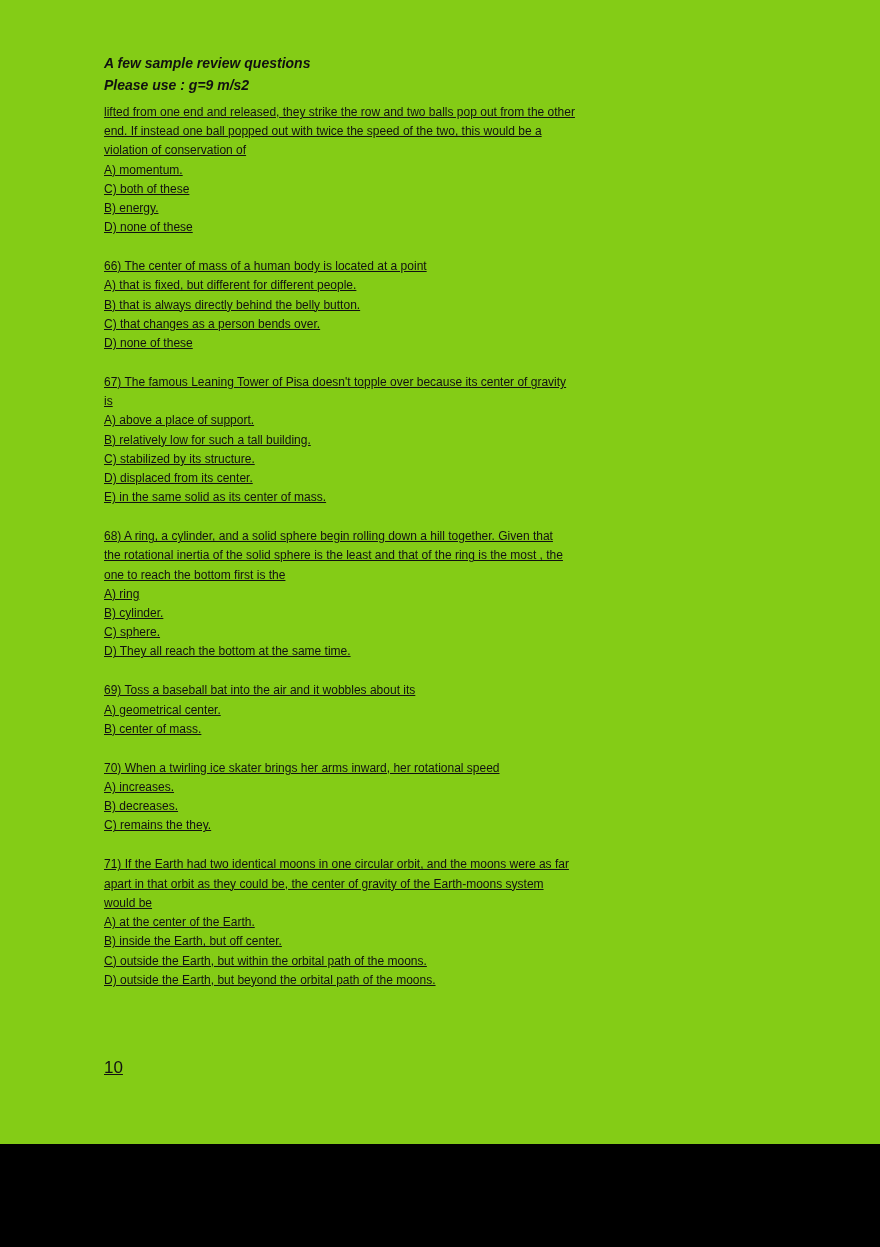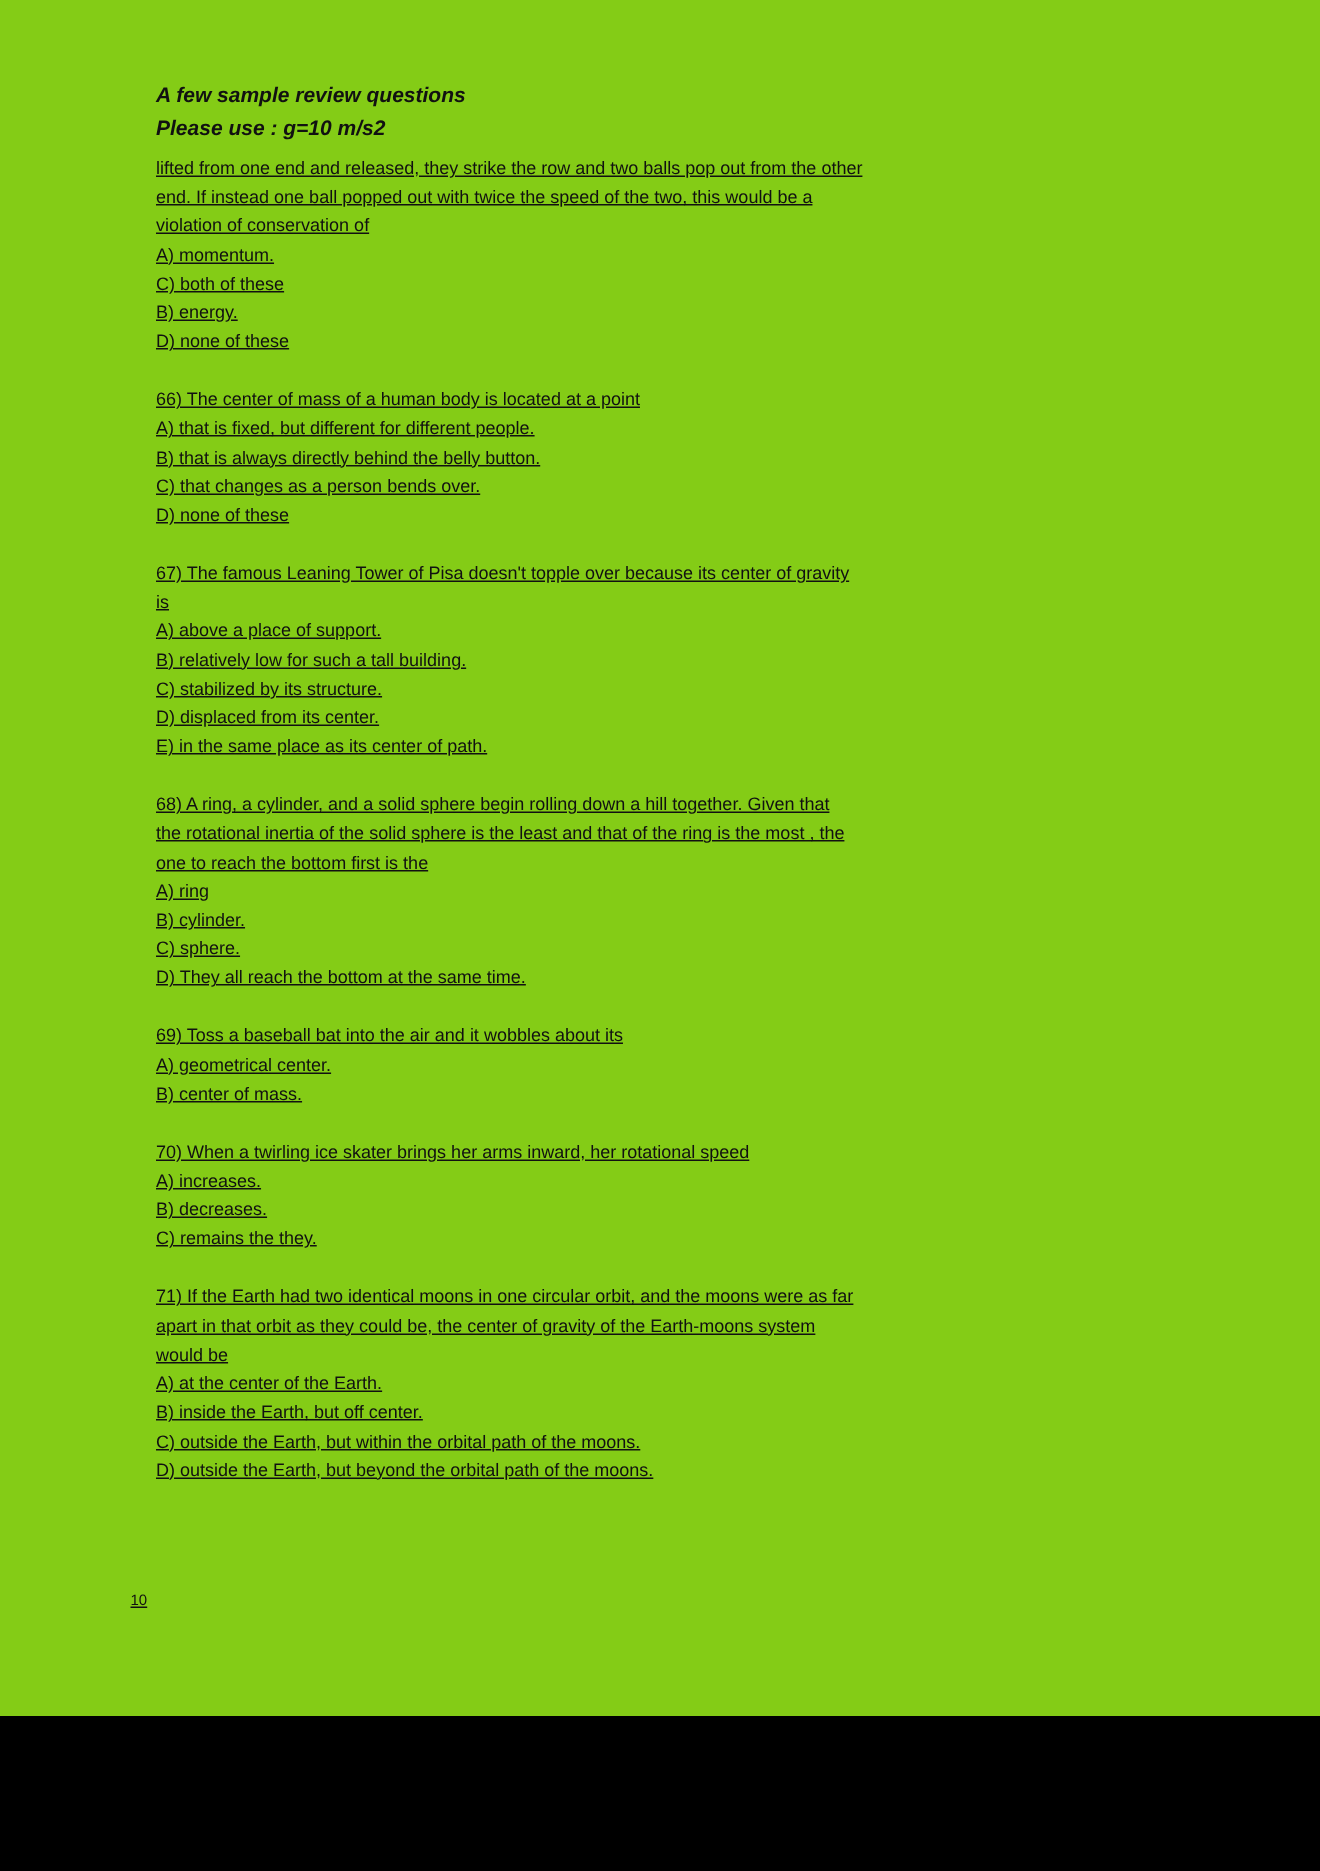--- a/index.html
+++ b/index.html
@@ -16,32 +16,32 @@
     font-style: italic; line-height: 18px; white-space: nowrap;
   }
   .content {
     position: absolute; left: 104px; top: 103px; width: 640px;
     font-size: 12px; line-height: 19.2px; text-decoration: underline;
   }
   .block { margin: 0; }
   .line { display: block; white-space: nowrap; }
   .gap { height: 19.8px; }
   .page-number {
-    position: absolute; left: 87px; top: 1058px; font-size: 10px; line-height: 19px; text-decoration: underline;
+    position: absolute; left: 104px; top: 1058px; font-size: 17px; line-height: 19px; text-decoration: underline;
   }
   .black-bar {
     position: absolute; left: 0; top: 1144px; width: 880px; height: 103px; background: #000;
   }
 </style>
 </head>
 <body>
 
 <div class="page">
   <div class="header-line" style="top:54px">A few sample review questions</div>
-  <div class="header-line" style="top:76px">Please use : g=10 m/s2</div>
+  <div class="header-line" style="top:76px">Please use : g=9 m/s2</div>
 
   <div class="content">
 
     <div class="block">
       <span class="line">lifted from one end and released, they strike the row and two balls pop out from the other</span>
       <span class="line">end. If instead one ball popped out with twice the speed of the two, this would be a</span>
       <span class="line">violation of conservation of</span>
       <span class="line">A) momentum.</span>
       <span class="line">C) both of these</span>
       <span class="line">B) energy.</span>
@@ -58,21 +58,21 @@
     </div>
     <div class="gap"></div>
 
     <div class="block">
       <span class="line">67) The famous Leaning Tower of Pisa doesn't topple over because its center of gravity</span>
       <span class="line">is</span>
       <span class="line">A) above a place of support.</span>
       <span class="line">B) relatively low for such a tall building.</span>
       <span class="line">C) stabilized by its structure.</span>
       <span class="line">D) displaced from its center.</span>
-      <span class="line">E) in the same place as its center of path.</span>
+      <span class="line">E) in the same solid as its center of mass.</span>
     </div>
     <div class="gap"></div>
 
     <div class="block">
       <span class="line">68)  A ring, a cylinder, and a solid sphere begin rolling down a hill together. Given that</span>
       <span class="line">the rotational inertia of the solid sphere is the least and that of the ring is the most , the</span>
       <span class="line">one to reach the bottom first is the</span>
       <span class="line">A) ring</span>
       <span class="line">B) cylinder.</span>
       <span class="line">C) sphere.</span>

